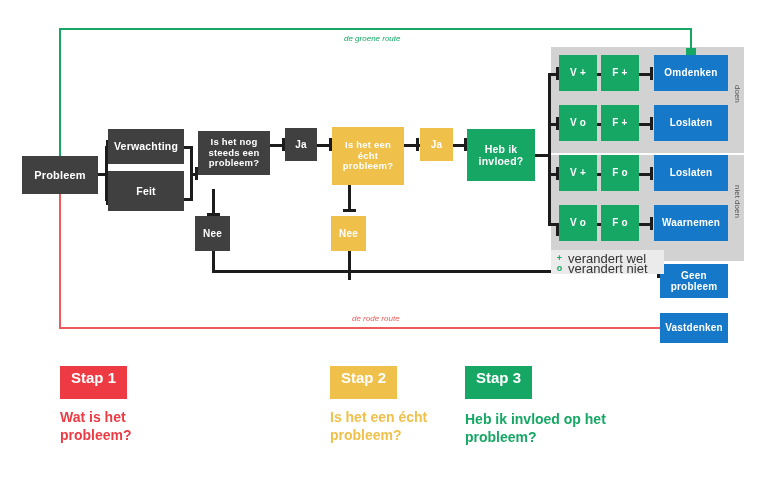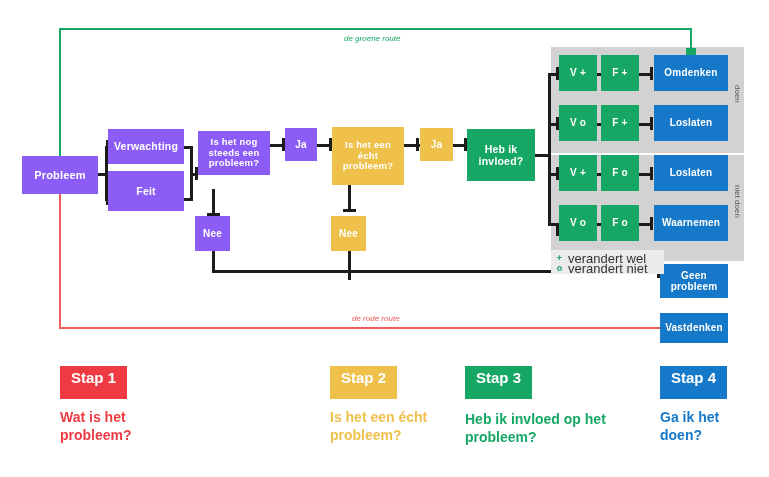--- a/index.html
+++ b/index.html
@@ -4,21 +4,21 @@
 <style>
   html,body{margin:0;padding:0;background:#ffffff;}
   body{width:769px;height:477px;position:relative;overflow:hidden;
        font-family:"Liberation Sans",sans-serif;}
 
   #canvas{position:absolute;left:0;top:0;width:769px;height:477px;}
 
   .node{position:absolute;display:flex;align-items:center;justify-content:center;
         text-align:center;color:#ffffff;font-weight:bold;line-height:1.15;
         letter-spacing:.2px;box-sizing:border-box;z-index:5;}
-  .red{background:#8b5cf6;}
+  .red{background:#404040;}
   .yellow{background:#EFC04A;}
   .green{background:#16A765;}
   .blue{background:#1578C8;}
 
   
   .ln{position:absolute;background:#1c1c1c;z-index:3;}
   .lnh{height:3px;}
   .lnv{width:3px;}
   .cap{position:absolute;background:#1c1c1c;z-index:4;}
   .caph{width:3px;height:13px;}   
@@ -238,18 +238,14 @@
   <div class="step" style="left:330px;width:160px;">
     <span class="chip chip-yellow">Stap 2</span>
     <div class="desc desc-yellow" style="max-width:132px;">Is het een écht probleem?</div>
   </div>
 
   <div class="step" style="left:465px;width:180px;">
     <span class="chip chip-green">Stap 3</span>
     <div class="desc desc-green" style="max-width:142px;margin-top:12px;">Heb ik invloed op het probleem?</div>
   </div>
 
-  <div class="step" style="left:660px;width:110px;">
-    <span class="chip chip-blue">Stap 4</span>
-    <div class="desc desc-blue" style="max-width:95px;">Ga ik het doen?</div>
-  </div>
 
 </div>
 
 </body></html>

